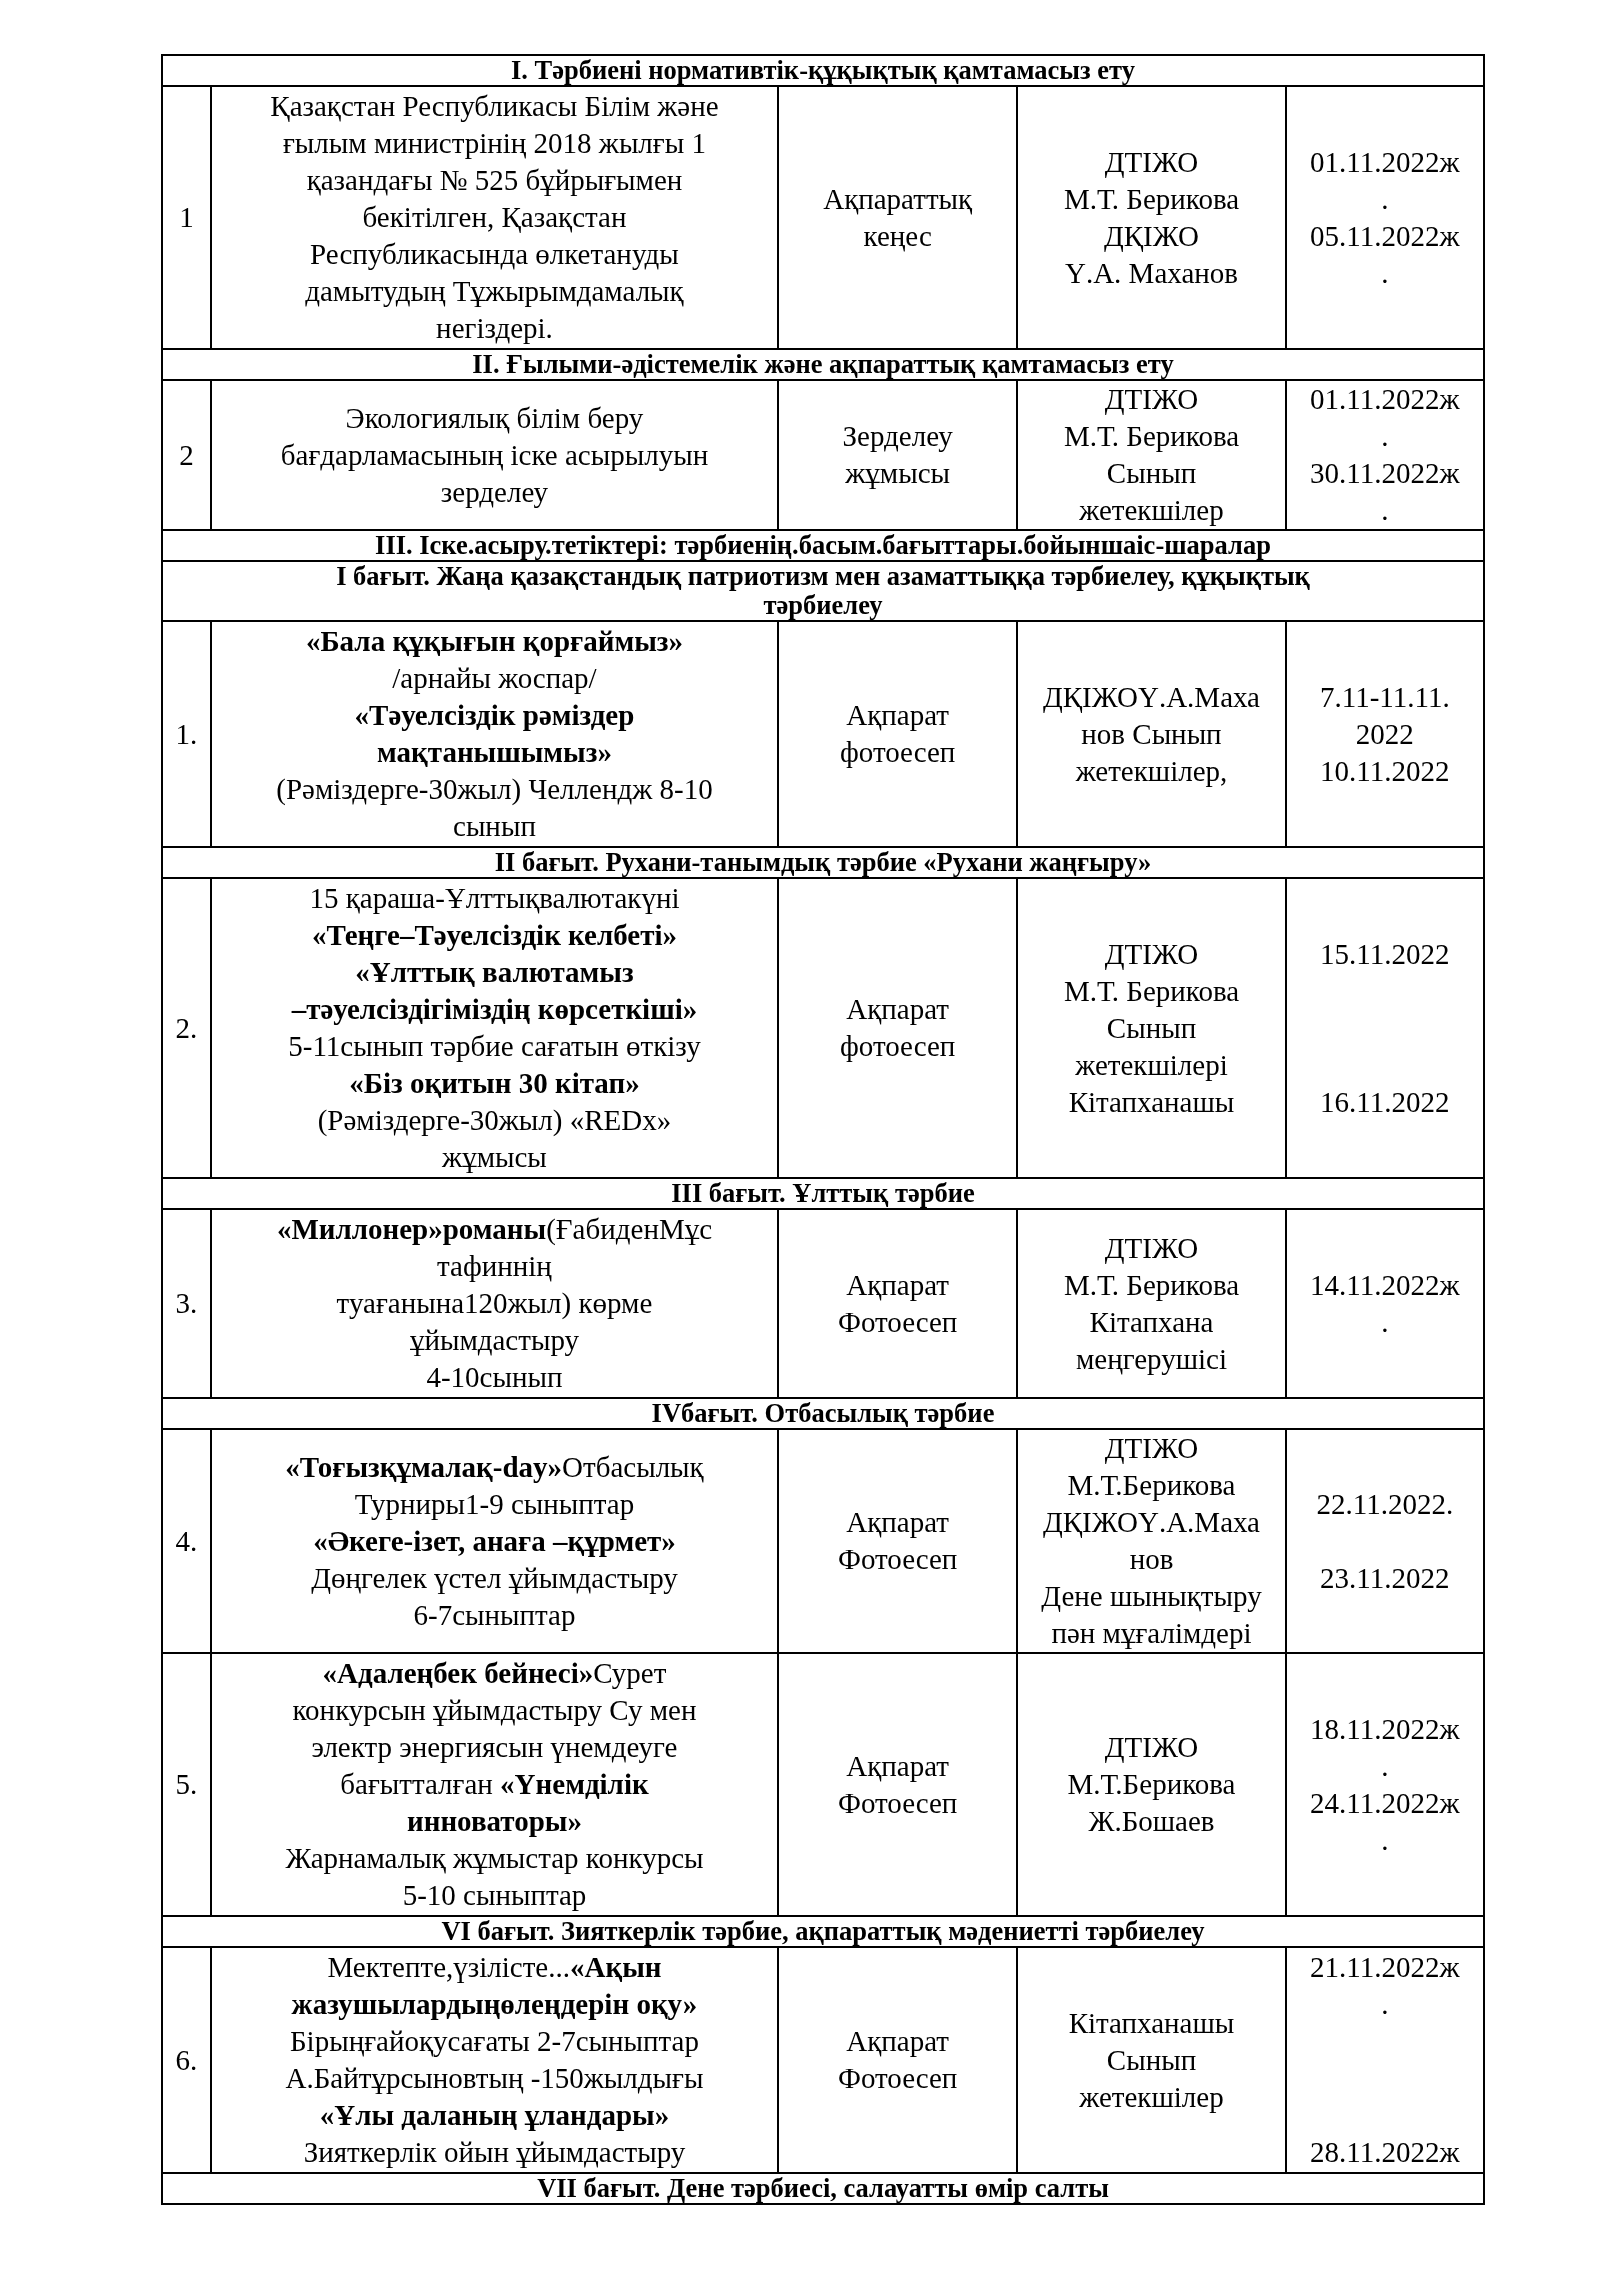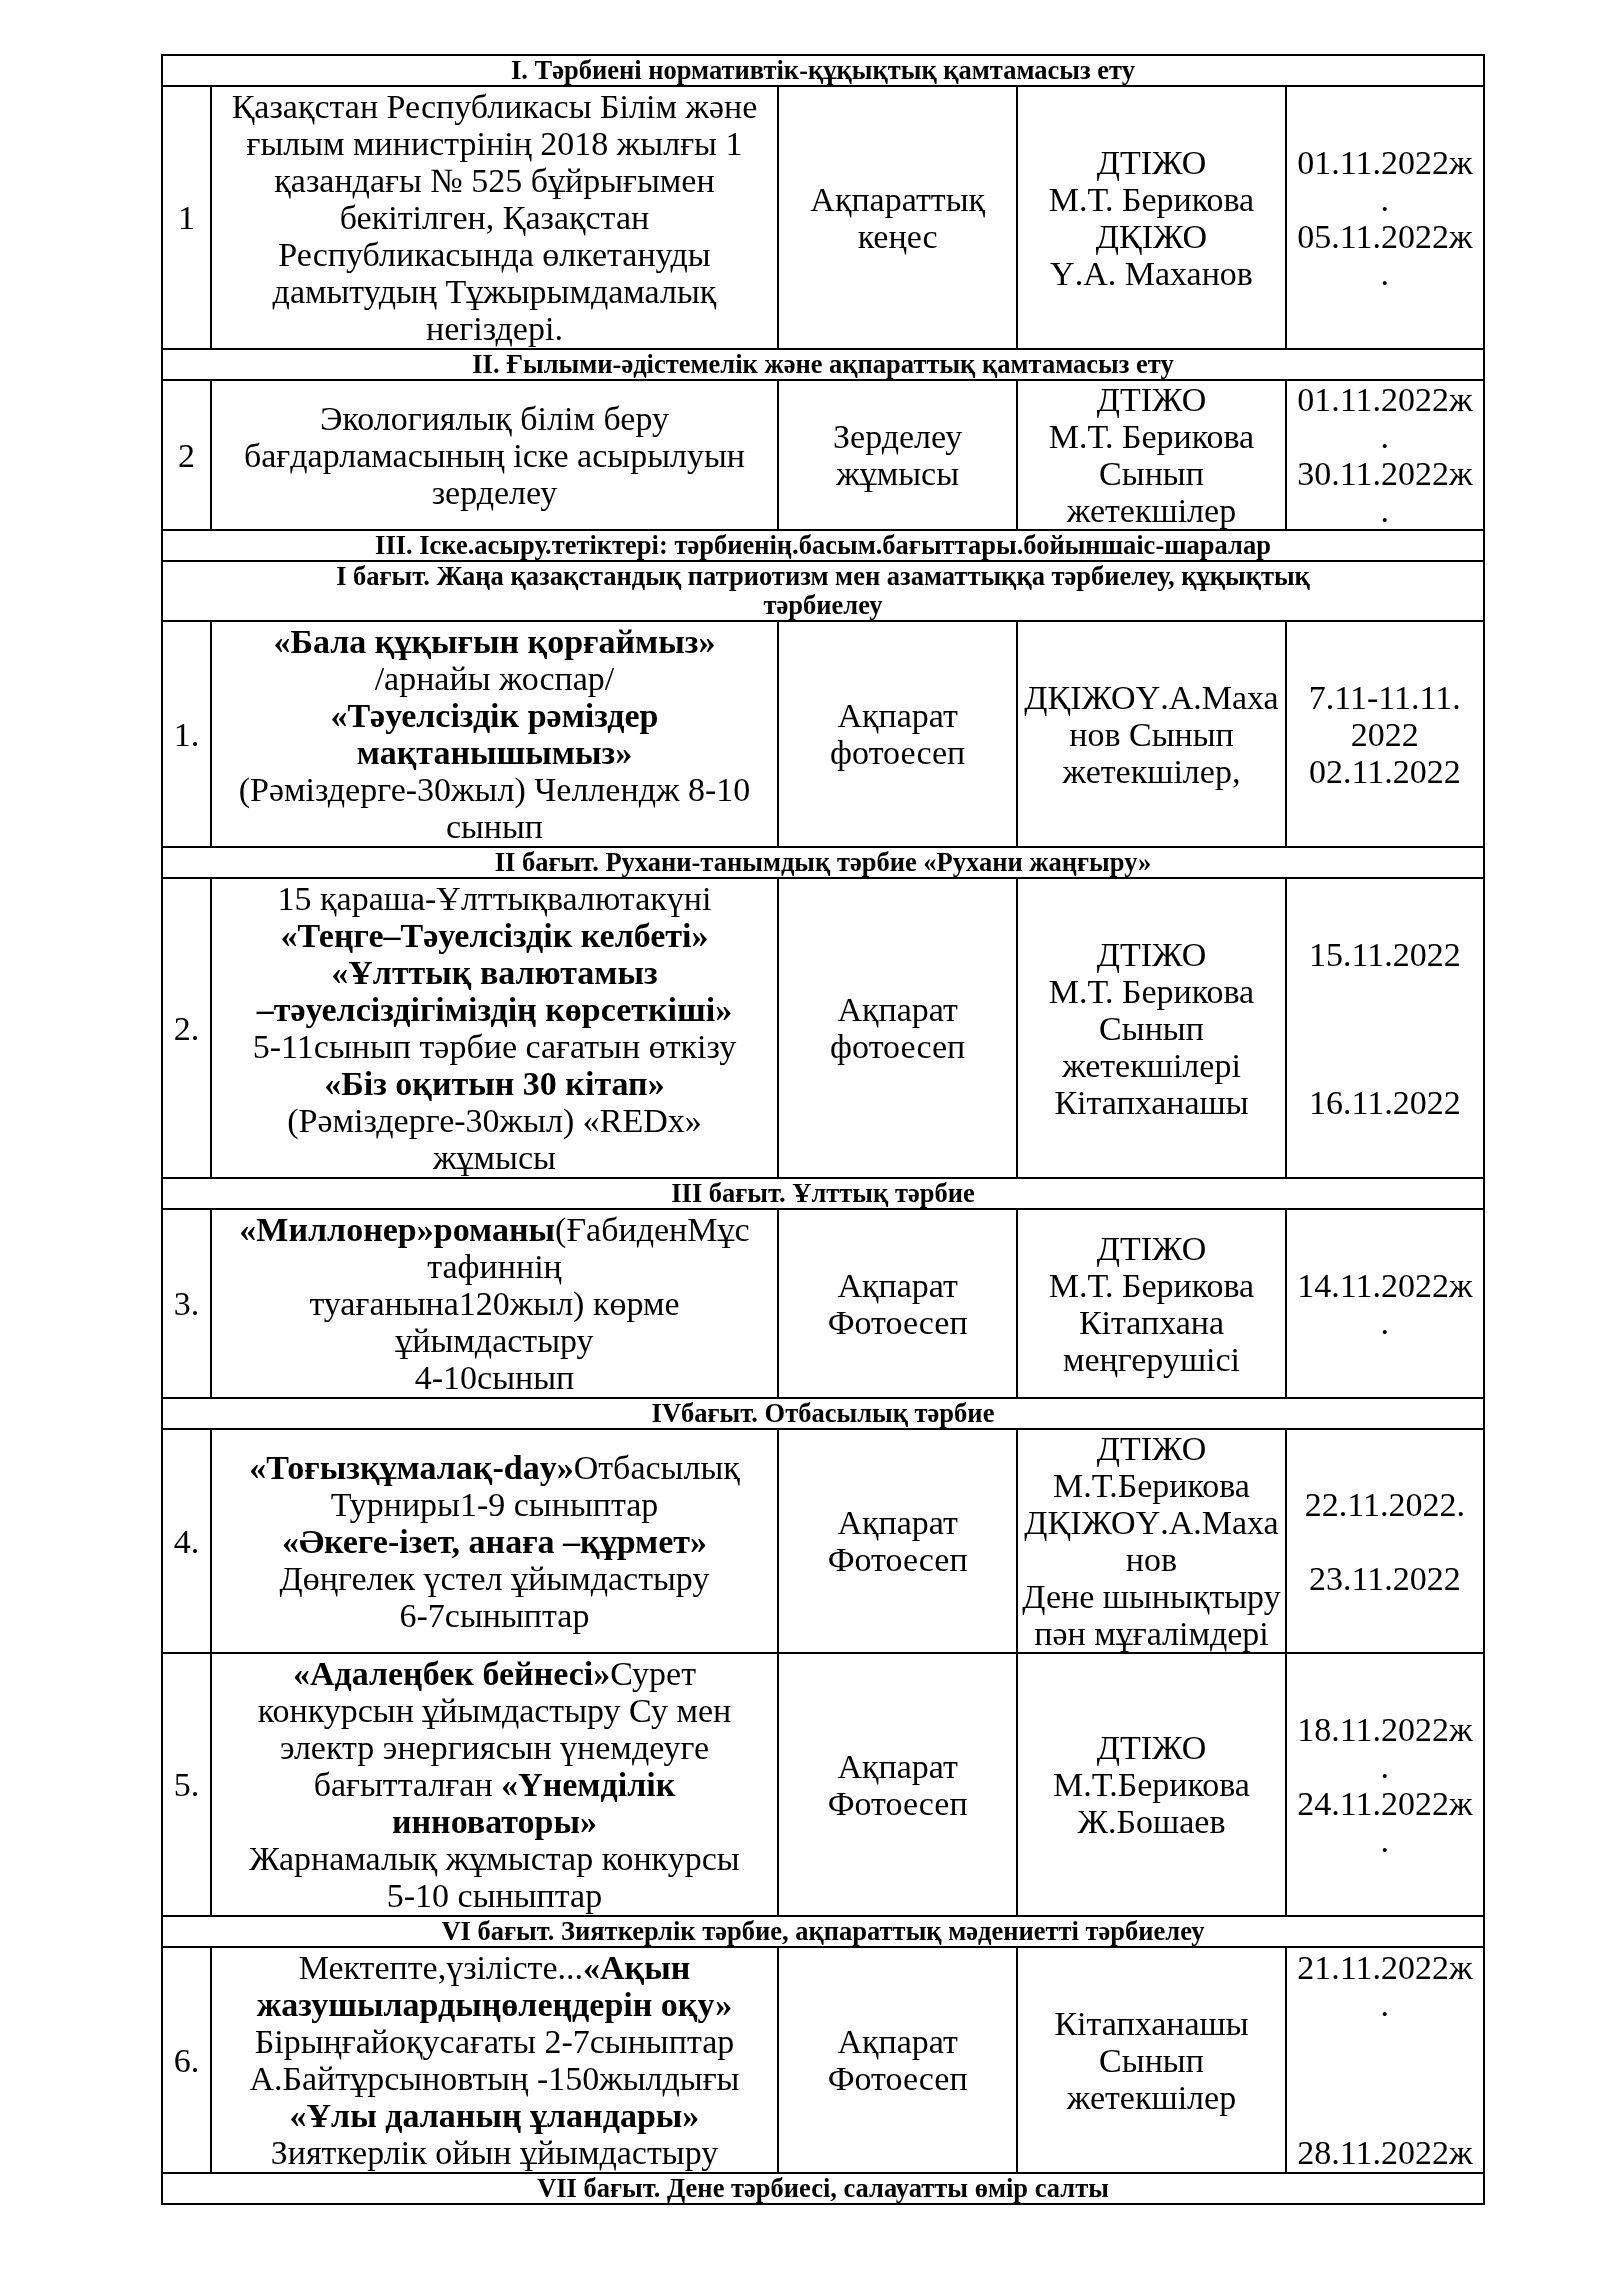--- a/index.html
+++ b/index.html
@@ -14,21 +14,21 @@
     border-collapse:collapse;width:100%;table-layout:fixed;
   }
   table.plan td{
     border:2px solid #000;
     vertical-align:middle;text-align:center;
     padding:0;
   }
   td.section{
     font-weight:bold;font-size:26.5px;line-height:29px;padding:1px 3.9px;border-radius:6px;
   }
-  td.cell{font-size:34px;line-height:37px;padding:1px 3.9px;}
+  td.cell{font-size:29px;line-height:37px;padding:1px 3.9px;}
   td.cell.activity{padding:1px 7.8px;}
   .line{min-height:37px;}
   .b{font-weight:bold;}
   .i{text-align:right;}
 </style>
 </head>
 <body>
 
 <div class="doc">
   <table class="plan">
@@ -134,21 +134,21 @@
             <div class="line"><span>фотоесеп</span></div>
           </td>
           <td class="cell responsible">
             <div class="line"><span>ДҚІЖОҮ.А.Маха</span></div>
             <div class="line"><span>нов Сынып</span></div>
             <div class="line"><span>жетекшілер,</span></div>
           </td>
           <td class="cell dates">
             <div class="line"><span>7.11-11.11.</span></div>
             <div class="line"><span>2022</span></div>
-            <div class="line"><span>02.11.2022</span></div>
+            <div class="line"><span>10.11.2022</span></div>
           </td>
         </tr>
         <tr>
           <td class="section" colspan="5">
             <div>ІІ бағыт. Рухани-танымдық тәрбие «Рухани жаңғыру»</div>
           </td>
         </tr>
         <tr>
           <td class="cell num">
             <div class="line"><span>2.</span></div>

